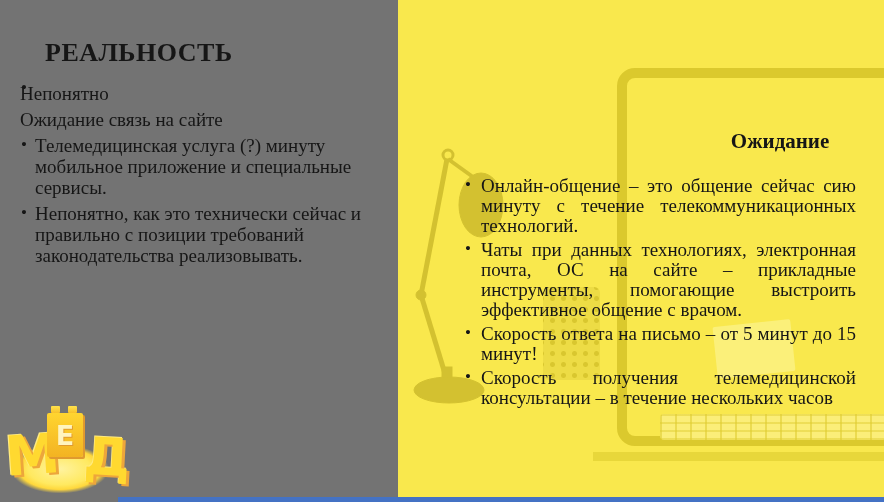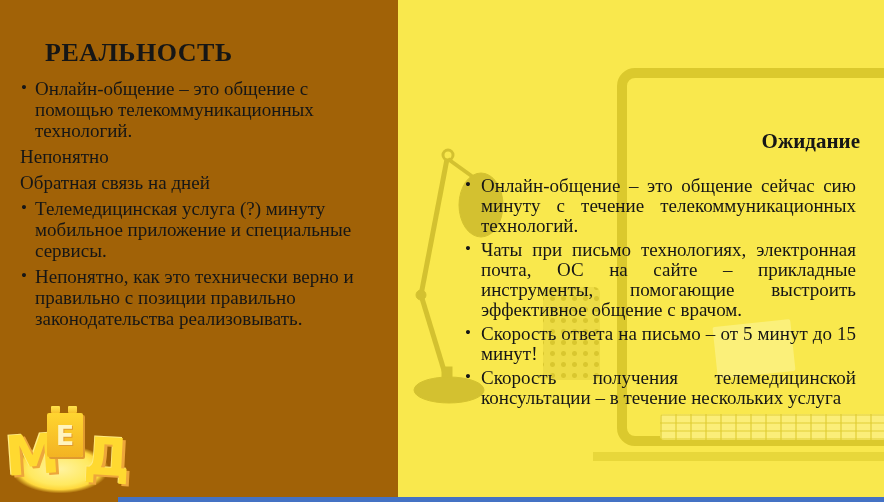--- a/index.html
+++ b/index.html
@@ -1,17 +1,17 @@
 <!DOCTYPE html>
 <html><head>
 <meta charset="utf-8">
 <style>
   html,body{margin:0;padding:0;background:#888;}
   .slide{
-    position:relative; width:884px; height:502px; background:#a16207;
+    position:relative; width:884px; height:502px; background:#737373;
     overflow:hidden; font-family:"Liberation Serif", serif; color:#161616;
   }
   
   .yellow-panel{
     position:absolute; left:398px; top:0; width:486px; height:502px;
     background:#F9E84D; overflow:hidden;
   }
   
   .monitor{
     position:absolute; left:219px; top:68px; width:400px; height:358px;
@@ -49,21 +49,21 @@
     position:absolute; left:20px; top:78px; width:348px;
     font-size:19px; line-height:21px;
   }
   .left-list .li{margin:0 0 5px 0;}
   .li.bullet{position:relative; padding-left:15px;}
   .li .marker{position:absolute; left:1px; top:-1px; font-size:17px;}
 
   
   .right-title{
     position:absolute; left:700px; top:129px; width:160px;
-    text-align:right; font-size:21px; font-weight:bold;
+    text-align:center; font-size:21px; font-weight:bold;
   }
   .right-list{
     position:absolute; left:462px; top:176px; width:394px;
     font-size:19px; line-height:20px;
   }
   .right-list .li{position:relative; padding-left:19px; margin:0 0 4px 0; text-align:justify;}
   .right-list .marker{left:3px; top:-1px;}
 
   
   .logo{position:absolute; left:0; top:400px; width:132px; height:102px;}
@@ -115,56 +115,55 @@
         <ellipse cx="46" cy="245" rx="35" ry="13"></ellipse>
       </g>
     </svg>
   </div>
 
   <div class="left-title">РЕАЛЬНОСТЬ</div>
 
   <div class="left-list">
     <div class="li bullet">
       <span class="marker">•</span>
-      <span>Онлайн-общение – это общение с помощью телекоммуникационных технологий.</span>
     </div>
     <div class="li plain">
       <span>Непонятно</span>
     </div>
     <div class="li plain">
-      <span>Обратная связь на дней</span>
+      <span>Ожидание связь на сайте</span>
     </div>
     <div class="li bullet">
       <span class="marker">•</span>
       <span>Телемедицинская услуга (?) минуту мобильное приложение и специальные сервисы.</span>
     </div>
     <div class="li bullet">
       <span class="marker">•</span>
-      <span>Непонятно, как это технически верно и правильно с позиции правильно законодательства реализовывать.</span>
+      <span>Непонятно, как это технически сейчас и правильно с позиции требований законодательства реализовывать.</span>
     </div>
   </div>
 
   <div class="right-title">Ожидание</div>
 
   <div class="right-list">
     <div class="li bullet">
       <span class="marker">•</span>
       <span>Онлайн-общение – это общение сейчас сию минуту с течение телекоммуникационных технологий.</span>
     </div>
     <div class="li bullet">
       <span class="marker">•</span>
-      <span>Чаты при письмо технологиях, электронная почта, ОС на сайте – прикладные инструменты, помогающие выстроить эффективное общение с врачом.</span>
+      <span>Чаты при данных технологиях, электронная почта, ОС на сайте – прикладные инструменты, помогающие выстроить эффективное общение с врачом.</span>
     </div>
     <div class="li bullet">
       <span class="marker">•</span>
       <span>Скорость ответа на письмо – от 5 минут до 15 минут!</span>
     </div>
     <div class="li bullet">
       <span class="marker">•</span>
-      <span>Скорость получения телемедицинской консультации – в течение нескольких услуга</span>
+      <span>Скорость получения телемедицинской консультации – в течение нескольких часов</span>
     </div>
   </div>
 
   <div class="logo">
     <div class="logo-glow"></div>
     <span class="logo-letter l-m">М</span>
     <span class="l-brick">
       <span class="stud stud-1"></span>
       <span class="stud stud-2"></span>
       <span class="l-e">Е</span>

